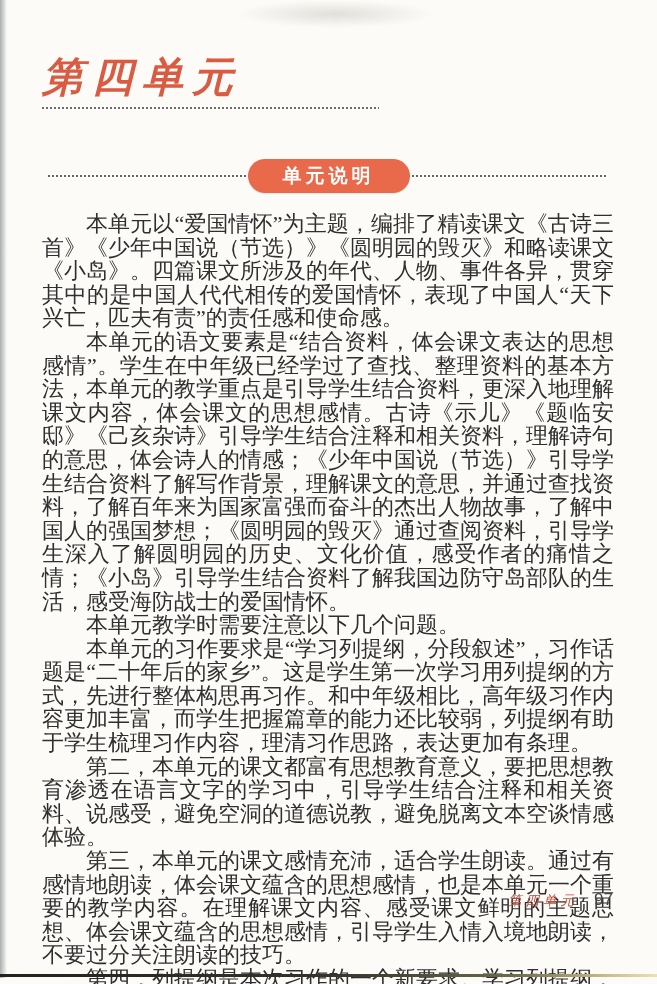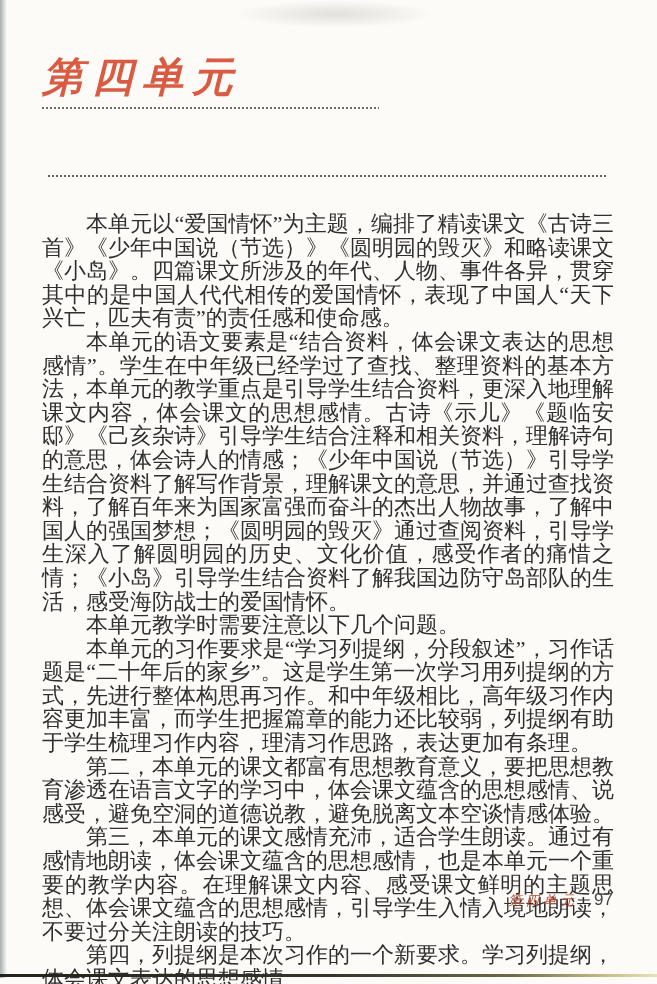--- a/index.html
+++ b/index.html
@@ -75,28 +75,29 @@
 
 <div class="scan">
   <div class="left-edge"></div>
   <div class="scan-artifact"></div>
 
   <h1 class="unit-title">第四单元</h1>
   <div class="title-rule"></div>
 
   <div class="badge-row">
     <div class="badge-line"></div>
+    <div class="badge">单元说明</div>
   </div>
 
   <div class="body-text">
     <p>本单元以“爱国情怀”为主题，编排了精读课文《古诗三首》《少年中国说（节选）》《圆明园的毁灭》和略读课文《小岛》。四篇课文所涉及的年代、人物、事件各异，贯穿其中的是中国人代代相传的爱国情怀，表现了中国人“天下兴亡，匹夫有责”的责任感和使命感。</p>
     <p>本单元的语文要素是“结合资料，体会课文表达的思想感情”。学生在中年级已经学过了查找、整理资料的基本方法，本单元的教学重点是引导学生结合资料，更深入地理解课文内容，体会课文的思想感情。古诗《示儿》《题临安邸》《己亥杂诗》引导学生结合注释和相关资料，理解诗句的意思，体会诗人的情感；《少年中国说（节选）》引导学生结合资料了解写作背景，理解课文的意思，并通过查找资料，了解百年来为国家富强而奋斗的杰出人物故事，了解中国人的强国梦想；《圆明园的毁灭》通过查阅资料，引导学生深入了解圆明园的历史、文化价值，感受作者的痛惜之情；《小岛》引导学生结合资料了解我国边防守岛部队的生活，感受海防战士的爱国情怀。</p>
     <p>本单元教学时需要注意以下几个问题。</p>
     <p>本单元的习作要求是“学习列提纲，分段叙述”，习作话题是“二十年后的家乡”。这是学生第一次学习用列提纲的方式，先进行整体构思再习作。和中年级相比，高年级习作内容更加丰富，而学生把握篇章的能力还比较弱，列提纲有助于学生梳理习作内容，理清习作思路，表达更加有条理。</p>
-    <p>第二，本单元的课文都富有思想教育意义，要把思想教育渗透在语言文字的学习中，体会课文蕴含的思想感情、说感受，避免空洞的道德说教，避免脱离文本空谈情感体验。</p>
+    <p>第二，本单元的课文都富有思想教育意义，要把思想教育渗透在语言文字的学习中，引导学生结合注释和相关资料、说感受，避免空洞的道德说教，避免脱离文本空谈情感体验。</p>
     <p>第三，本单元的课文感情充沛，适合学生朗读。通过有感情地朗读，体会课文蕴含的思想感情，也是本单元一个重要的教学内容。在理解课文内容、感受课文鲜明的主题思想、体会课文蕴含的思想感情，引导学生入情入境地朗读，不要过分关注朗读的技巧。</p>
     <p>第四，列提纲是本次习作的一个新要求。学习列提纲，体会课文表达的思想感情</p>
   </div>
 
   <div class="footer">
     <span class="footer-unit">第四单元</span>
     <span class="footer-page">97</span>
   </div>
 
   <div class="bottom-edge"></div>

